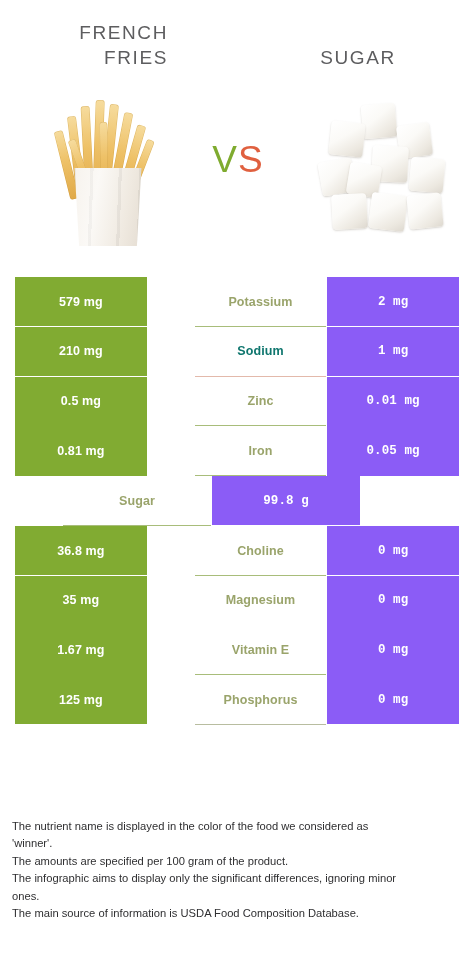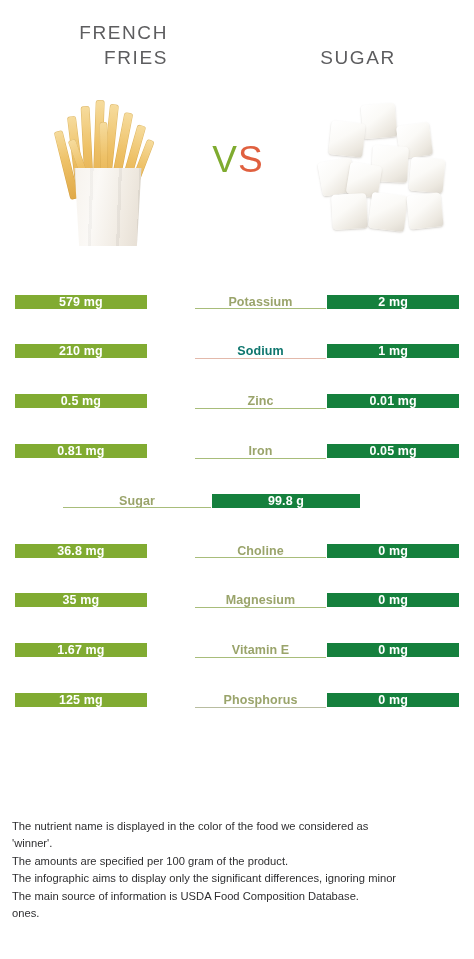--- a/index.html
+++ b/index.html
@@ -127,21 +127,20 @@
     position: absolute;
     left: 15px;
     top: 277px;
     width: 444px;
   }
   .row {
     position: relative;
     display: flex;
     height: 49.2px;
     margin-bottom: 0.6px;
-    align-items: center;
   }
   .cell {
     display: flex;
     align-items: center;
     justify-content: center;
     font-size: 12.5px;
     font-weight: 700;
     letter-spacing: 0.1px;
   }
   .cell-left {
@@ -164,22 +163,23 @@
     position: absolute;
     left: 0; right: 0;
     bottom: -0.6px;
     height: 0.9px;
   }
   .cell-mid.win-left::after  { background: #a8bd7a; }
   .cell-mid.win-right::after { background: #e3b9ab; }
   .row:last-child .cell-mid::after { background: #b8bda0; }
   .cell-right {
     width: 148px;
-    background: #15803d;
+    background: #8b5cf6;
     color: #ffffff;
+    font-family: Liberation Mono, monospace;
   }
   .spacer-l, .spacer-r {
     width: 1px;
     background: #ffffff;
   }
 
   
   .footer {
     position: absolute;
     left: 12px;
@@ -302,17 +302,17 @@
         <div class="spacer-r"></div>
         <div class="cell cell-right">0 mg</div>
       </div>
     </div>
 
   <div class="footer">
     <p>The nutrient name is displayed in the color of the food we considered as</p>
     <p>'winner'.</p>
     <p>The amounts are specified per 100 gram of the product.</p>
     <p>The infographic aims to display only the significant differences, ignoring minor</p>
+    <p>ones.</p>
     <p>The main source of information is USDA Food Composition Database.</p>
-    <p>ones.</p>
   </div>
 
 </div>
 
 </body></html>

